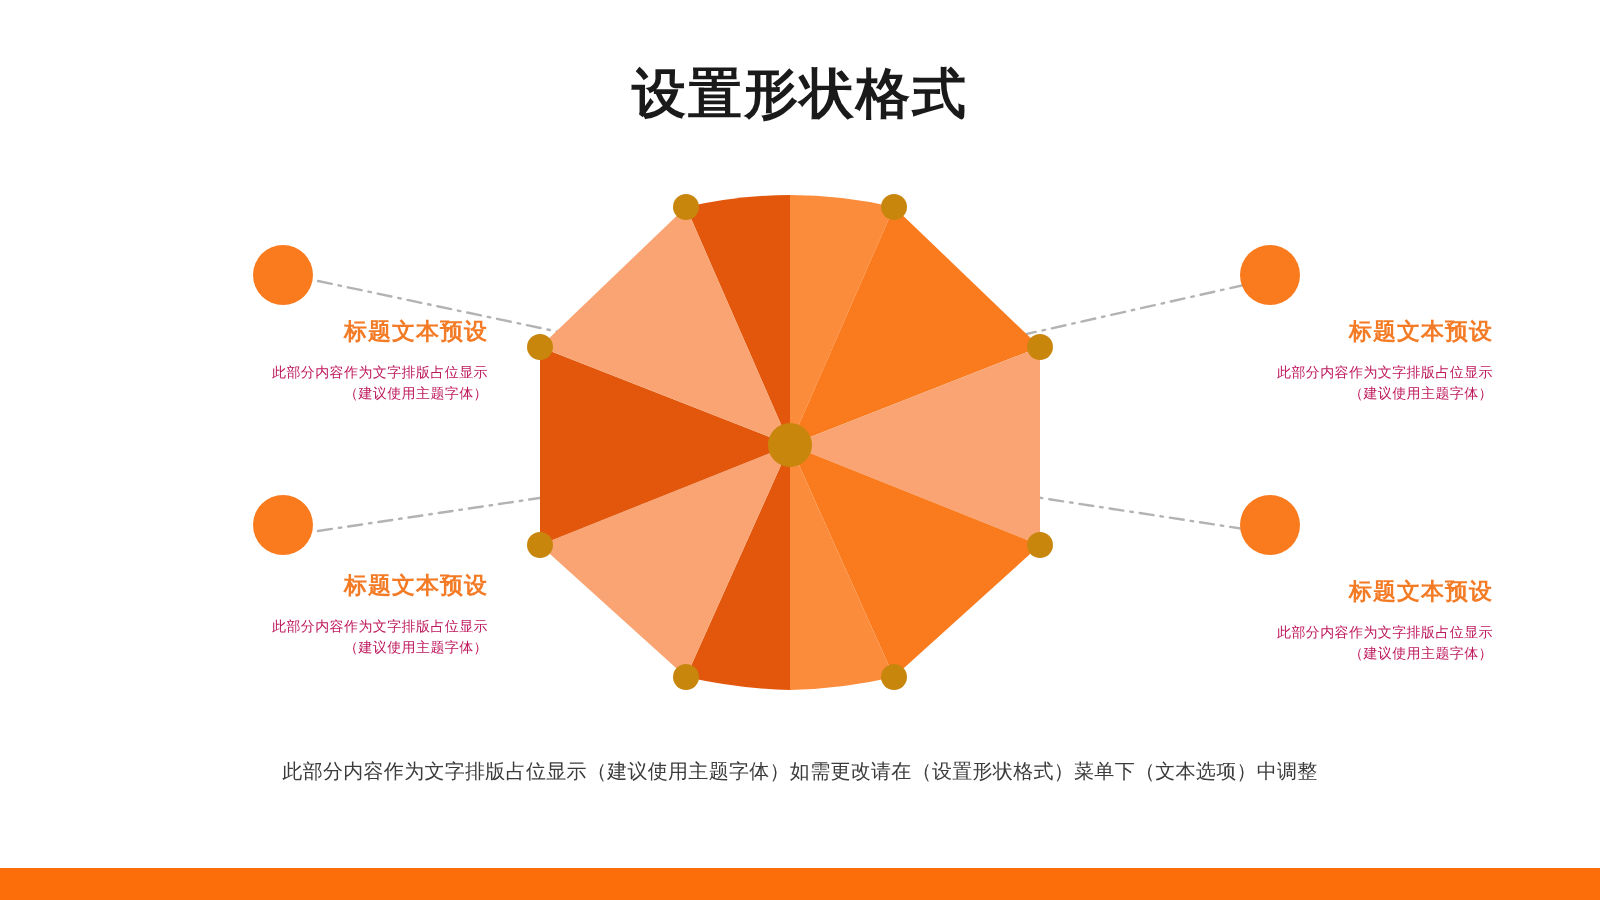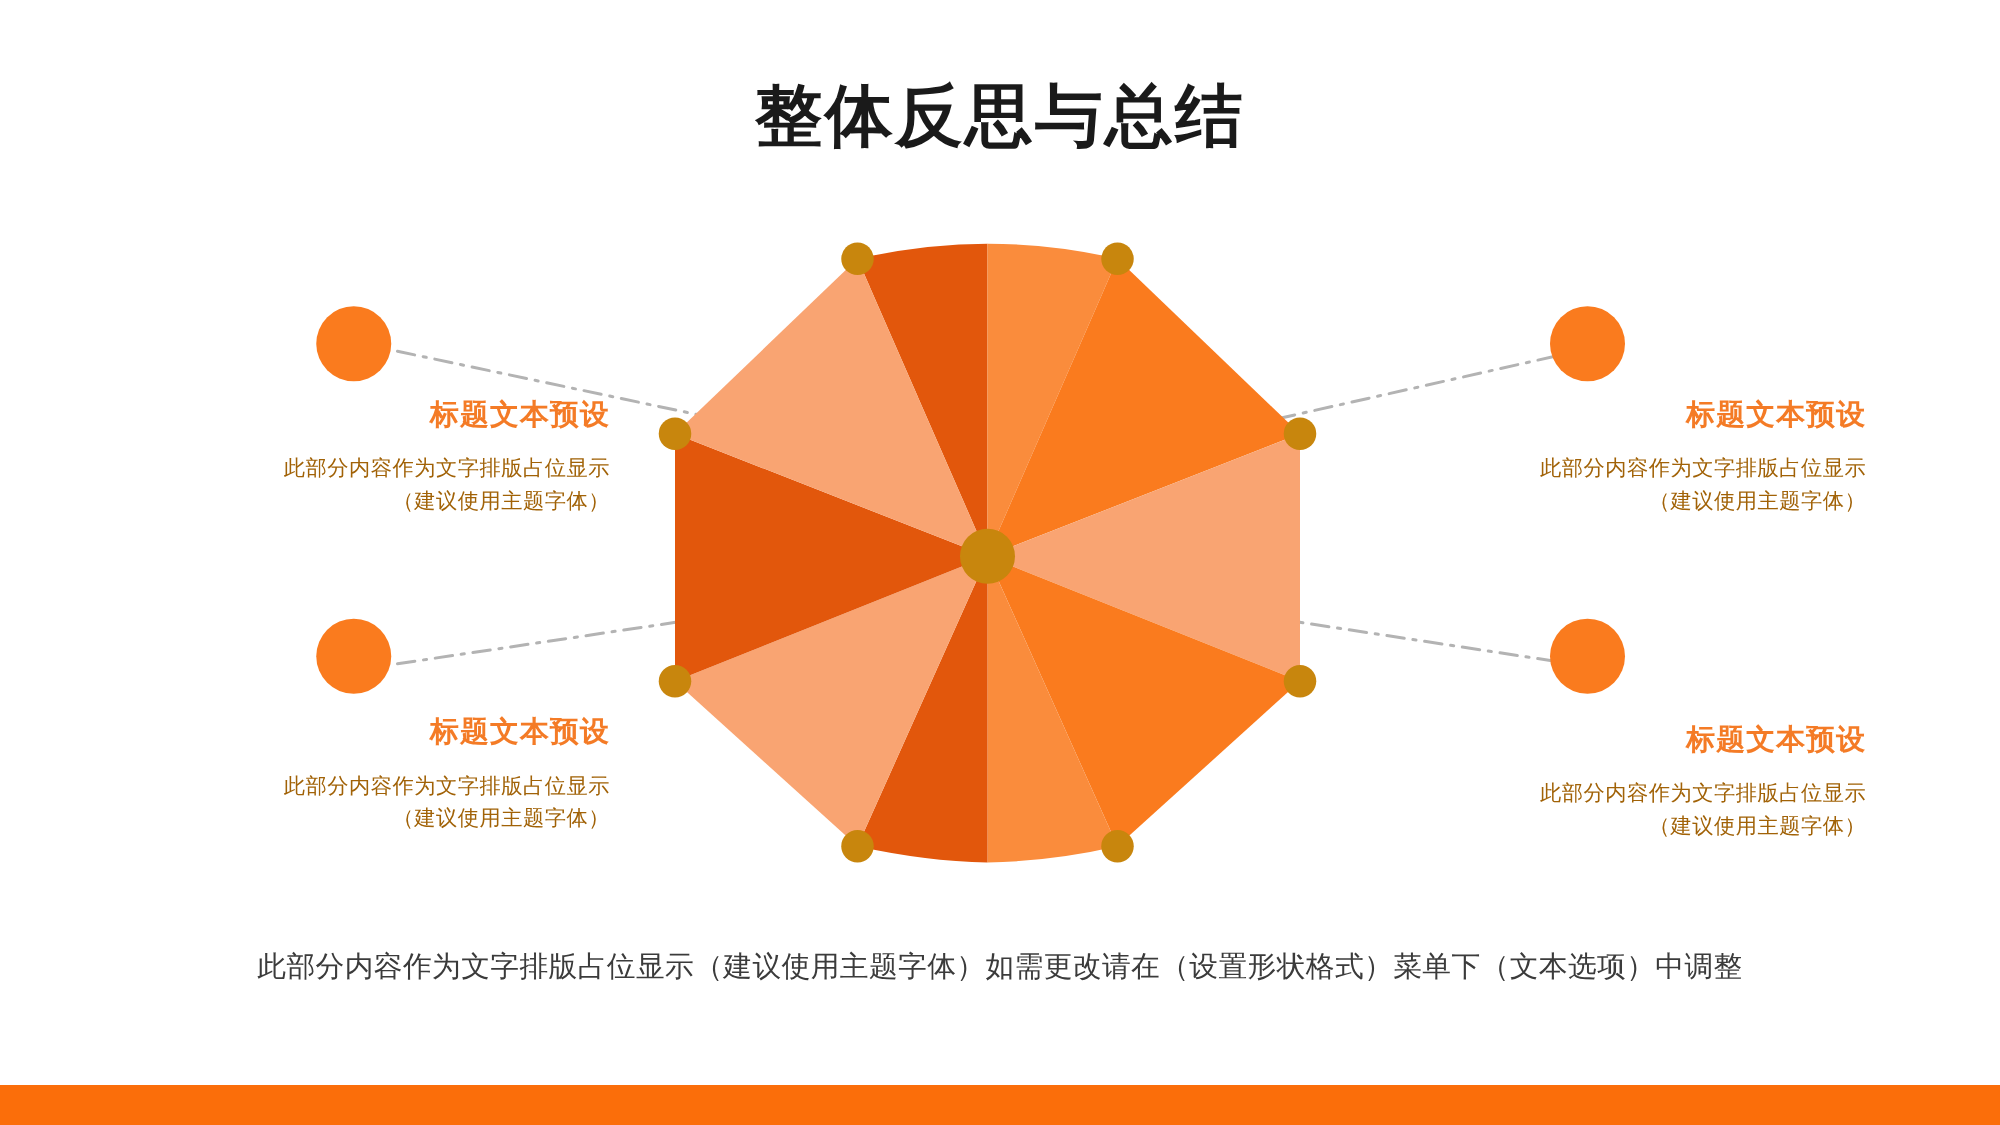--- a/index.html
+++ b/index.html
@@ -77,60 +77,60 @@
   }
   .tb-heading {
     font-size: 23px;
     font-weight: bold;
     color: #F47B26;
     letter-spacing: 1px;
     line-height: 1.2;
     margin-bottom: 16px;
   }
   .tb-body {
-    font-size: 17px;
-    color: #a16207;
+    font-size: 14px;
+    color: #be185d;
     line-height: 1.55;
     letter-spacing: 0.4px;
   }
   .tb-body .line { display: block; }
 
   .tb-tl { left: 58px;   top: 318px; }
   .tb-bl { left: 58px;   top: 572px; }
   .tb-tr { left: 1063px; top: 318px; }
   .tb-br { left: 1063px; top: 578px; }
 
   
   .caption {
     position: absolute;
     left: 0;
     top: 758px;
     width: 1600px;
     text-align: center;
-    font-size: 23px;
+    font-size: 20px;
     color: #3b3b3b;
     letter-spacing: 0.3px;
   }
 
   
   .footer-bar {
     position: absolute;
     left: 0;
     top: 868px;
     width: 1600px;
     height: 32px;
     background: #FB6E0A;
   }
 </style>
 </head>
 <body>
 
 <div class="slide">
 
-  <div class="page-title">整体反思与总结</div>
+  <div class="page-title">设置形状格式</div>
 
   <svg class="connectors" viewBox="0 0 1600 900" xmlns="http://www.w3.org/2000/svg">
     <g stroke="#B3B3B3" stroke-width="2.4" fill="none" stroke-dasharray="14 7 2.5 7" stroke-linecap="round">
       <line x1="318" y1="281" x2="602" y2="341"></line>
       <line x1="318" y1="531" x2="600" y2="489"></line>
       <line x1="1244" y1="285" x2="1000" y2="340"></line>
       <line x1="1244" y1="529" x2="1002" y2="492"></line>
     </g>
   </svg>
 

